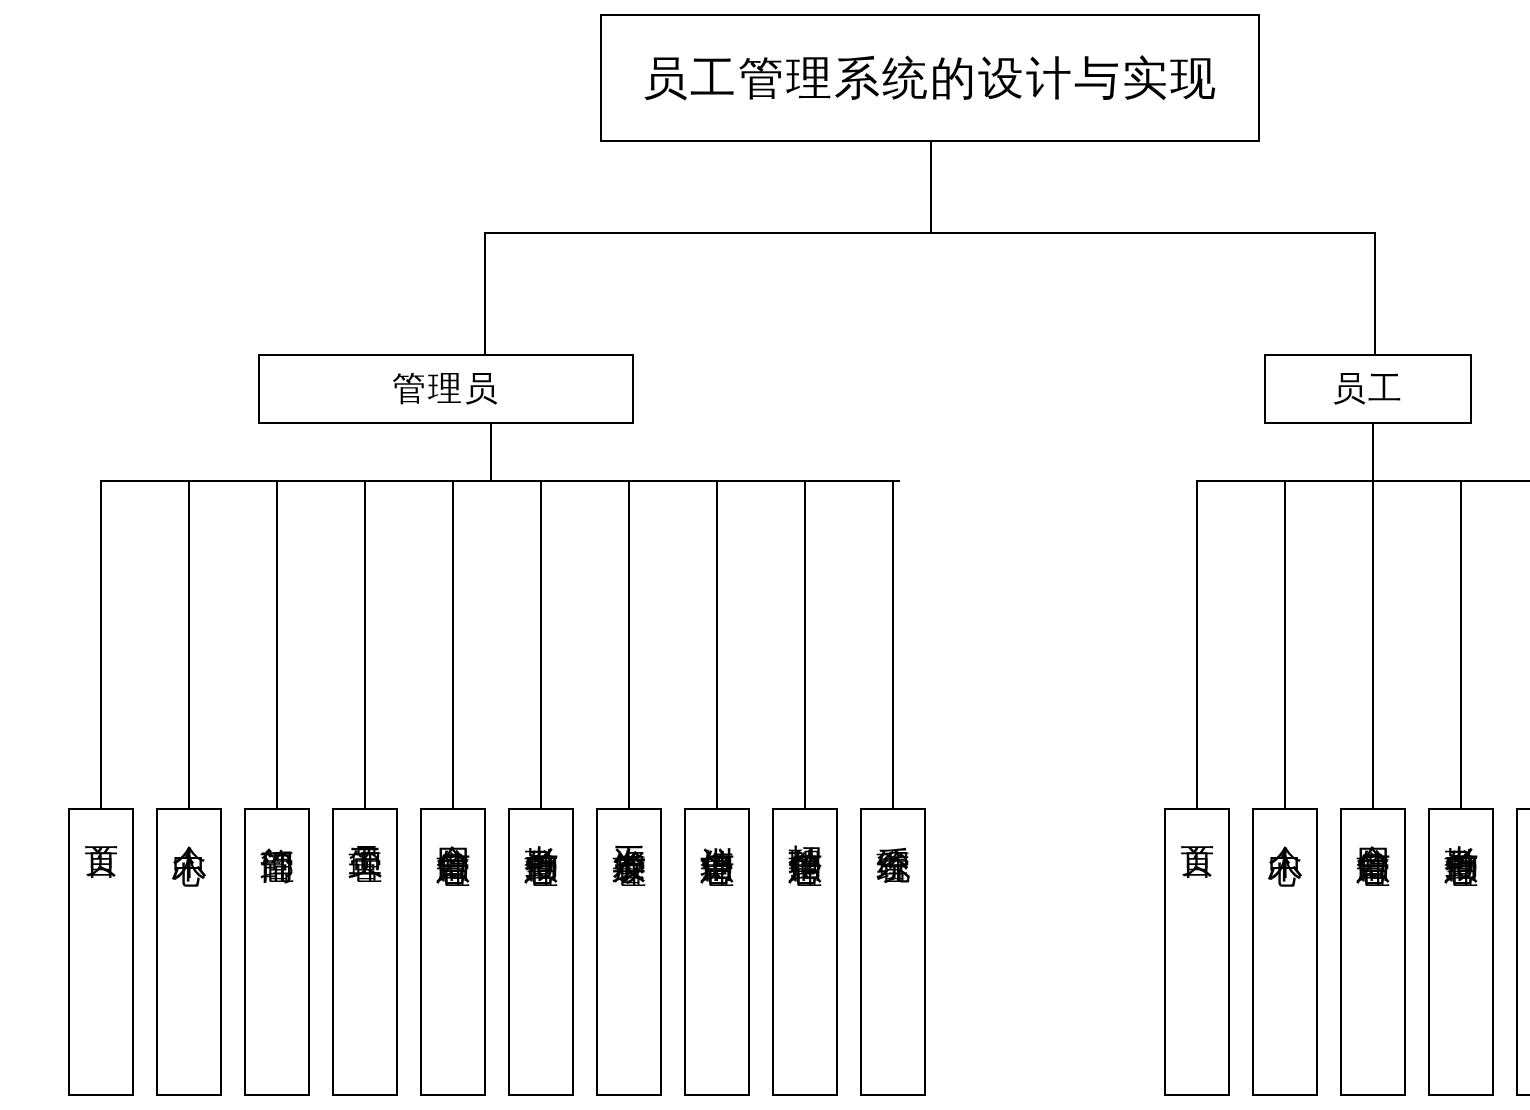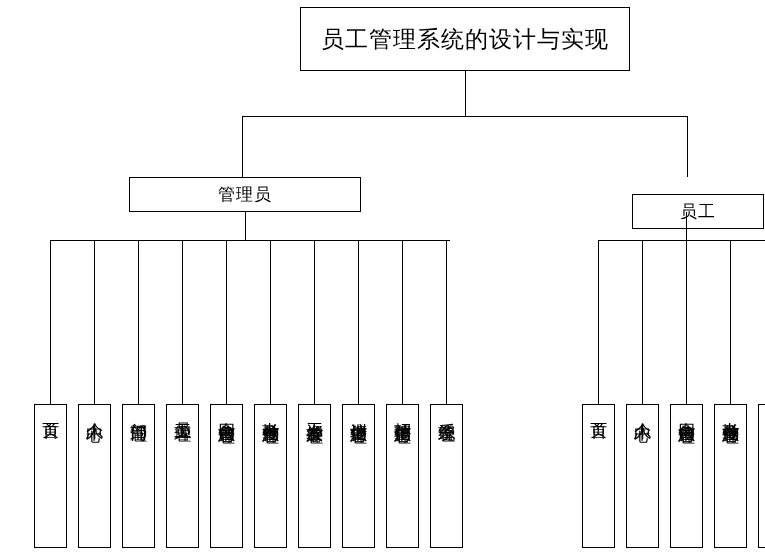--- a/index.html
+++ b/index.html
@@ -67,24 +67,24 @@
   </div>
 
   <div class="edge edge-v" style="left:433px; top:71px; width:1px; height:45px;"></div>
 
   <div class="edge edge-h" style="left:210px; top:116px; width:446px; height:1px;"></div>
 
   <div class="edge edge-v" style="left:210px; top:116px; width:1px; height:61px;"></div>
 
   <div class="edge edge-v" style="left:655px; top:116px; width:1px; height:61px;"></div>
 
-  <div class="node node-level2" style="left:97px; top:177px; width:232px; height:35px;">
+  <div class="node node-level2" style="left:97px; top:177px; width:188px; height:35px;">
     <span>管理员</span>
   </div>
-  <div class="node node-level2" style="left:600px; top:194px; width:132px; height:35px;font-family:Liberation Mono, monospace;">
+  <div class="node node-level2" style="left:600px; top:177px; width:104px; height:35px;font-family:Liberation Mono, monospace;">
     <span>员工</span>
   </div>
 
   <div class="edge edge-v" style="left:213px; top:212px; width:1px; height:28px;"></div>
   <div class="edge edge-h" style="left:18px; top:240px; width:400px; height:1px;"></div>
 
   <div class="edge edge-v" style="left:18px;  top:240px; width:1px; height:164px;"></div>
   <div class="edge edge-v" style="left:62px;  top:240px; width:1px; height:164px;"></div>
   <div class="edge edge-v" style="left:106px; top:240px; width:1px; height:164px;"></div>
   <div class="edge edge-v" style="left:150px; top:240px; width:1px; height:164px;"></div>

